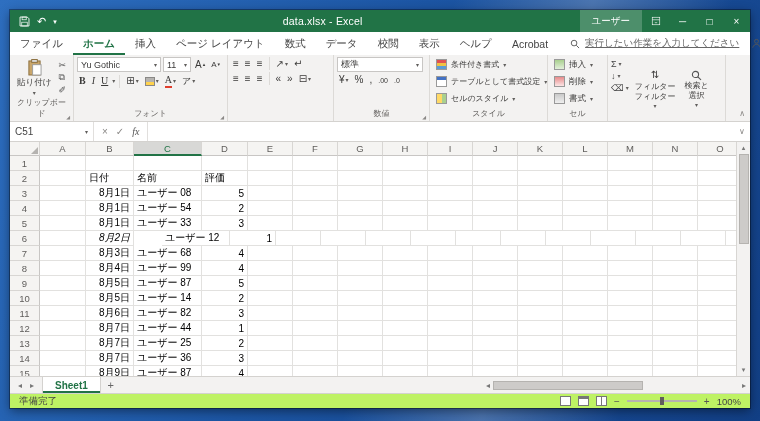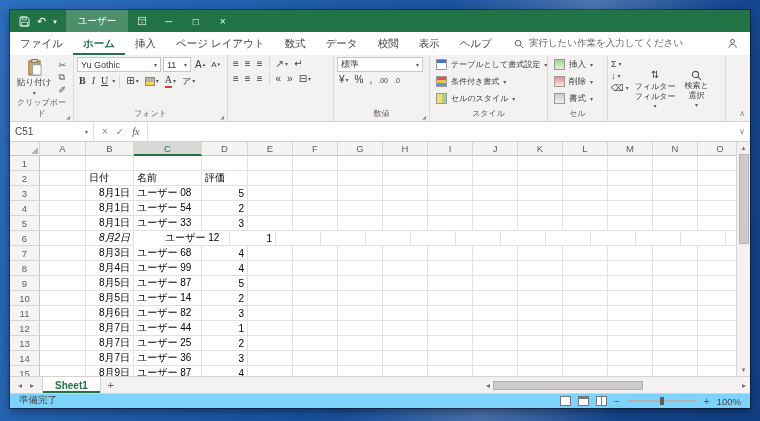--- a/index.html
+++ b/index.html
@@ -22,21 +22,21 @@
   .tb-right { display:flex; align-items:stretch; height:100%; }
   .signin { background:rgba(255,255,255,.20); display:flex; align-items:center; padding:0 12px; font-size:9.5px; }
   .win-btn { width:27px; display:flex; align-items:center; justify-content:center; font-size:10px; }
   .win-btn svg { display:block; }
 
   
   .tabrow { flex:0 0 23px; background:#fff; display:flex; align-items:stretch; font-size:10.5px; color:#444; }
   .tabs { display:flex; }
   .tab { padding:0 10px; display:flex; align-items:center; white-space:nowrap; }
   .tab.active { color:#217346; box-shadow:inset 0 -2px 0 #217346; font-weight:bold; }
-  .tellme { display:flex; align-items:center; gap:5px; padding:0 12px; font-size:9.5px; color:#666; white-space:nowrap; }
+  .tellme { display:flex; align-items:center; gap:5px; padding:0 12px; font-size:9.5px; color:#666; white-space:nowrap;text-decoration:underline; }
   .tabrow-right { margin-left:auto; display:flex; align-items:center; gap:14px; padding-right:12px; font-size:10px; color:#444; }
   .tr-item { display:flex; align-items:center; gap:4px; white-space:nowrap; }
 
   
   .ribbon { flex:0 0 62px; background:#f3f2f1; border-bottom:1px solid #d4d2cf; display:flex; position:relative; font-size:8.5px; color:#3b3a39; }
   .rgroup { display:flex; flex-direction:column; border-right:1px solid #dcdad7; padding:2px 3px 0; position:relative; flex:0 0 auto; }
   .rgc { display:flex; gap:3px; flex:1; }
   .rgc.col { flex-direction:column; justify-content:flex-start; gap:2px; }
   .row { display:flex; align-items:center; gap:2px; }
   .rlabel { text-align:center; font-size:8px; color:#605e5c; padding:1px 0 2px; position:relative; }
@@ -101,21 +101,21 @@
   .sheetbar { flex:0 0 17px; background:#f3f2f1; border-top:1px solid #d4d2cf; display:flex; align-items:stretch; font-size:10px; color:#666; }
   .snav { display:flex; align-items:center; gap:8px; padding:0 8px; font-size:8px; color:#777; }
   .sheettab { background:#fff; color:#217346; font-weight:bold; display:flex; align-items:center; padding:0 12px;
     border-right:1px solid #d4d2cf; border-left:1px solid #d4d2cf; box-shadow:inset 0 -2px 0 #217346; }
   .addsheet { display:flex; align-items:center; justify-content:center; width:20px; color:#666; font-size:11px; }
   .hscroll { margin-left:auto; width:268px; display:flex; align-items:center; gap:3px; padding:0 4px; color:#777; font-size:8px; }
   .htrack { flex:1; height:9px; background:#f3f2f1; display:flex; }
   .hthumb { width:150px; height:9px; background:#cdcbc9; border:1px solid #b5b3b0; }
 
   
-  .statusbar { flex:0 0 15px; background:#7dd3fc; border-top:1px solid #d4d2cf; display:flex; 
+  .statusbar { flex:0 0 15px; background:#bef264; border-top:1px solid #d4d2cf; display:flex; align-items:center;
     padding:0 9px; font-size:9.5px; color:#444; gap:8px; }
   .sb-right { margin-left:auto; display:flex; align-items:center; gap:7px; }
   .viewic { width:11px; height:10px; border:1px solid #777; background:#fff; }
   .viewic.v2 { background:linear-gradient(#777 0 2px,#fff 2px); }
   .viewic.v3 { background:linear-gradient(90deg,#fff 0 4px,#777 4px 5px,#fff 5px); }
   .zoomtrack { width:70px; height:2px; background:#b5b3b0; position:relative; }
   .zoomthumb { position:absolute; left:33px; top:-3px; width:4px; height:8px; background:#605e5c; }
   .zoomsign { font-size:10px; color:#555; }
 </style>
 </head>
@@ -129,20 +129,21 @@
         <span class="qat-btn">
           <svg width="11" height="11" viewBox="0 0 16 16">
               <path d="M1.5 1.5h10.5l2.5 2.5v10.5H1.5z" fill="none" stroke="#fff" stroke-width="1.3"></path>
               <rect x="4.5" y="1.5" width="6" height="4" fill="none" stroke="#fff"></rect>
               <rect x="4" y="9" width="8" height="5.5" fill="none" stroke="#fff"></rect>
             </svg>
         </span>
         <span class="qat-btn">↶</span>
         <span class="qat-btn small">▾</span>
       </div>
+      <div class="tb-title">data.xlsx - Excel</div>
       <div class="tb-right">
         <div class="signin">ユーザー</div>
         <div class="win-btn">
           <svg width="10" height="10" viewBox="0 0 16 16">
               <rect x="2" y="2" width="12" height="12" fill="none" stroke="#fff"></rect>
               <line x1="2" y1="6" x2="14" y2="6" stroke="#fff"></line>
               <path d="M6 9.5l2 2 2-2" fill="none" stroke="#fff"></path>
             </svg>
         </div>
         <div class="win-btn">─</div>
@@ -155,20 +156,21 @@
       <div class="tabs" id="ribbon-tabs">
           <div class="tab">ファイル</div>
           <div class="tab active">ホーム</div>
           <div class="tab">挿入</div>
           <div class="tab">ページ レイアウト</div>
           <div class="tab">数式</div>
           <div class="tab">データ</div>
           <div class="tab">校閲</div>
           <div class="tab">表示</div>
           <div class="tab">ヘルプ</div>
+          <div class="tab">Acrobat</div>
         </div>
       <div class="tellme">
         <svg width="10" height="10" viewBox="0 0 16 16">
             <circle cx="6.5" cy="6.5" r="4.5" fill="none" stroke="#666" stroke-width="1.6"></circle>
             <line x1="10" y1="10" x2="14.5" y2="14.5" stroke="#666" stroke-width="1.6"></line>
           </svg>
         <span>実行したい作業を入力してください</span>
       </div>
       <div class="tabrow-right">
         <div class="tr-item">
@@ -289,27 +291,27 @@
             <span class="sbtn" style="font-size:7px">.00</span>
             <span class="sbtn" style="font-size:7px">.0</span>
           </div>
         </div>
         <div class="rlabel"><span>数値</span><span class="launcher">◢</span></div>
       </div>
 
       <div class="rgroup" style="width:118px">
         <div class="rgc col">
           <div class="stylebtn">
-              <span class="ic ic-fat"></span>
-              <span style="font-size:8px">テーブルとして書式設定</span>
+              <span class="ic ic-cf"></span>
+              <span style="font-size:8px">条件付き書式</span>
               <span class="dd">▾</span>
             </div>
           <div class="stylebtn">
-              <span class="ic ic-cf"></span>
-              <span style="font-size:8px">条件付き書式</span>
+              <span class="ic ic-fat"></span>
+              <span style="font-size:8px">テーブルとして書式設定</span>
               <span class="dd">▾</span>
             </div>
           <div class="stylebtn">
               <span class="ic ic-cs"></span>
               <span style="font-size:8px">セルのスタイル</span>
               <span class="dd">▾</span>
             </div>
         </div>
         <div class="rlabel"><span>スタイル</span></div>
       </div>

